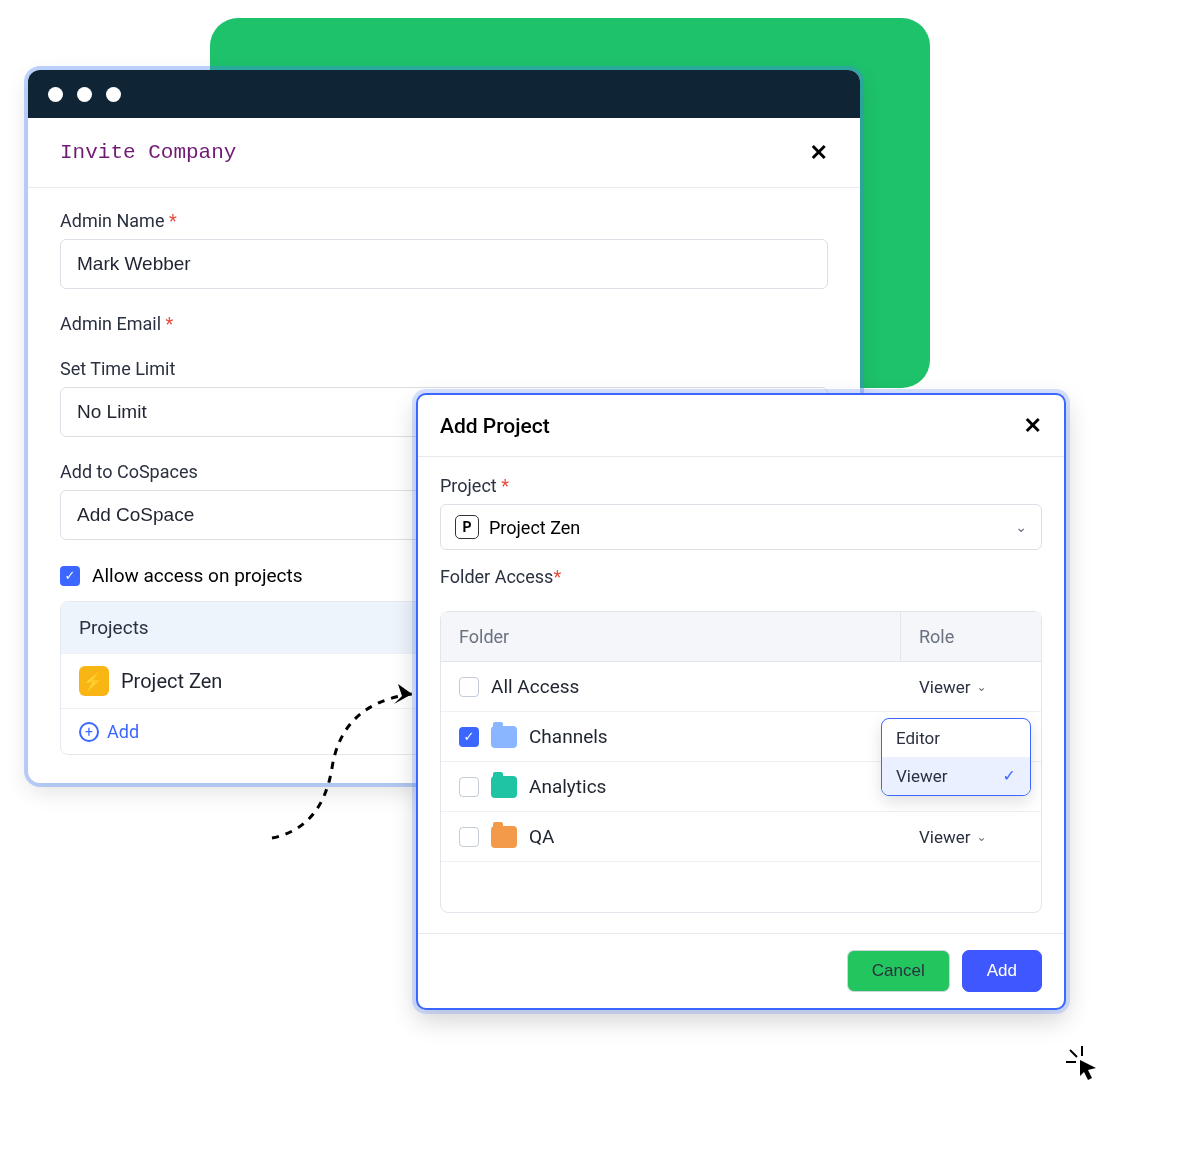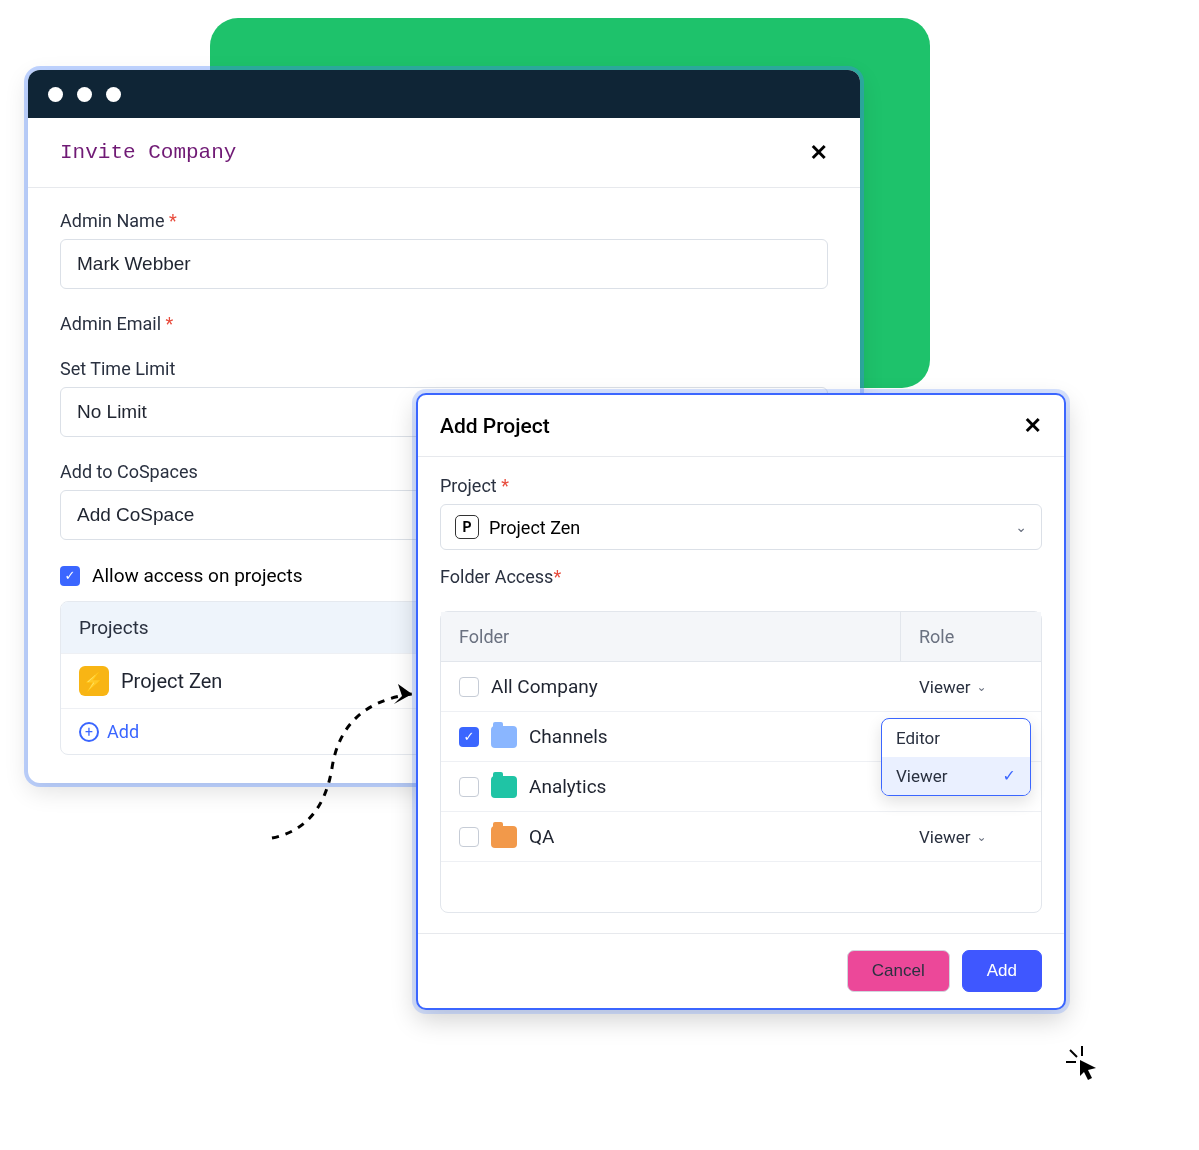--- a/index.html
+++ b/index.html
@@ -191,21 +191,21 @@
   }
   .rd-item.sel { background: #eaf0ff; border-radius: 0 0 7px 7px; }
   .check-mark { color: #3b66ff; font-size: 16px; }
   .ap-footer {
     display: flex; justify-content: flex-end; gap: 12px;
     padding: 16px 22px; border-top: 1px solid #e7e9ed;
   }
   .btn {
     padding: 10px 24px; border-radius: 7px; font-size: 17px; cursor: pointer;
   }
-  .btn-secondary { background: #ec4899; border: 1px solid #d0d5dd; color: #2a3140; }
+  .btn-secondary { background: #22c55e; border: 1px solid #d0d5dd; color: #2a3140; }
   .btn-primary { background: #3f57ff; border: 1px solid #3f57ff; color: #fff; }
 
   .cursor {
     position: absolute;
     top: 1042px; left: 1062px;
     width: 40px; height: 40px; pointer-events:none;
   }
   .ft-spacer { height: 50px; }
 </style>
 </head>
@@ -287,21 +287,21 @@
     </label>
     <div class="folder-table">
       <div class="ft-head">
         <div class="ft-col-folder">Folder</div>
         <div class="ft-col-role">Role</div>
       </div>
 
       <div class="ft-row">
         <div class="ft-cell-folder">
           <span class="cb unchecked"></span>
-          <span>All Company</span>
+          <span>All Access</span>
         </div>
         <div class="ft-cell-role">
           <span>Viewer</span>
           <span class="role-chev">⌄</span>
         </div>
       </div>
 
       <div class="ft-row">
         <div class="ft-cell-folder">
           <span class="cb checked">✓</span>

